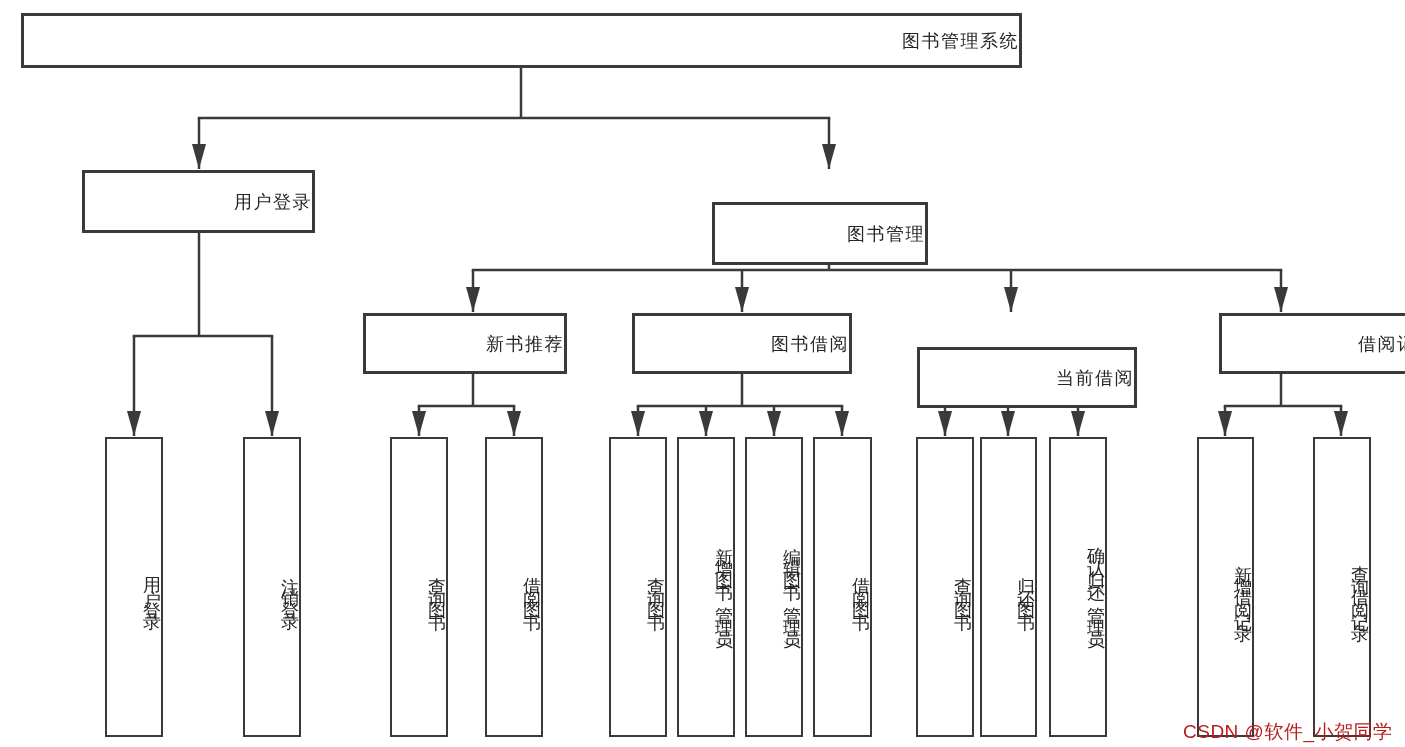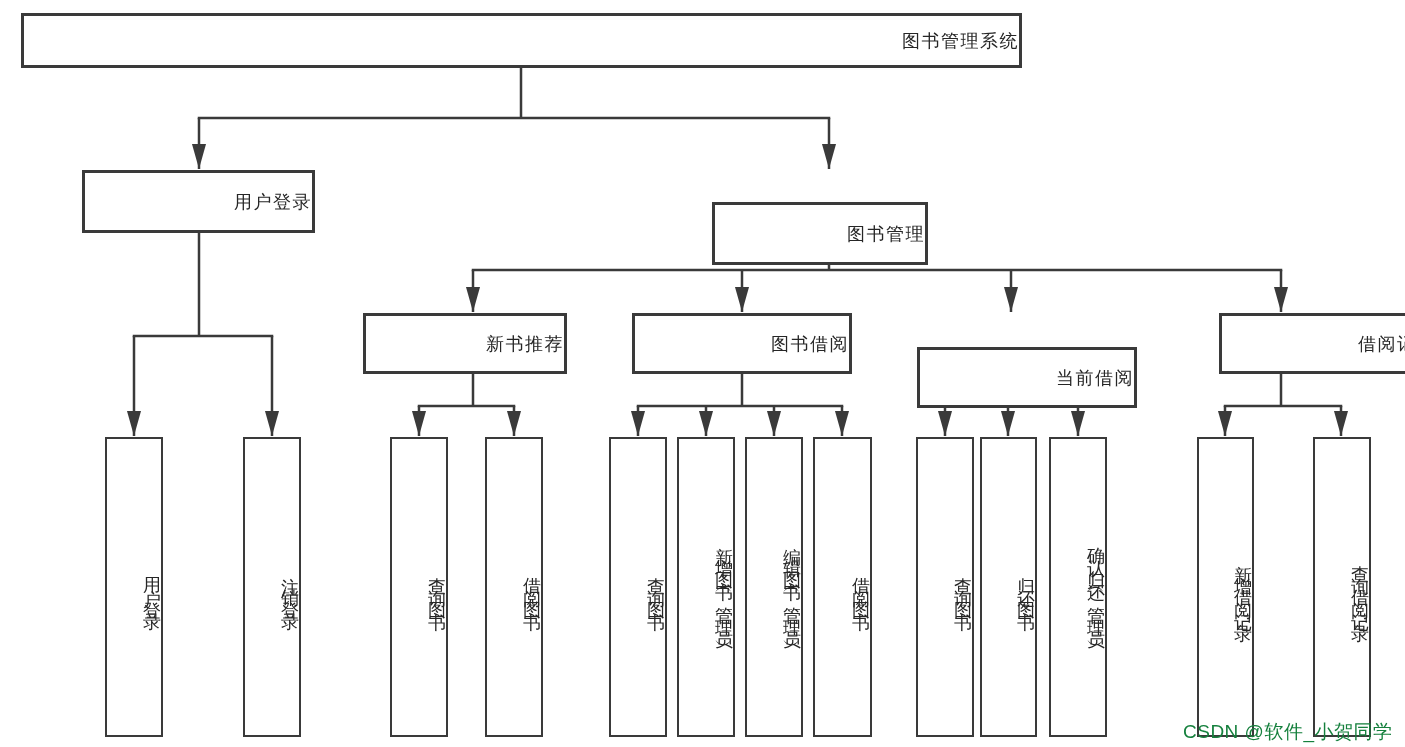--- a/index.html
+++ b/index.html
@@ -61,21 +61,21 @@
   .pos-f10 { left: 980px;  top: 437px; width: 57px; height: 300px; }
   .pos-f11 { left: 1049px; top: 437px; width: 58px; height: 300px; }
   .pos-f12 { left: 1197px; top: 437px; width: 57px; height: 300px; }
   .pos-f13 { left: 1313px; top: 437px; width: 58px; height: 300px; }
   .watermark {
     position: absolute;
     left: 1183px;
     top: 719px;
     font-size: 19px;
     letter-spacing: 0.5px;
-    color: #15803d;
+    color: #b91c1c;
     white-space: nowrap;
   }
 </style>
 </head>
 <body>
 
 <div class="canvas">
 
   <svg class="lines" viewBox="0 0 1405 747" xmlns="http://www.w3.org/2000/svg">
     <defs>

